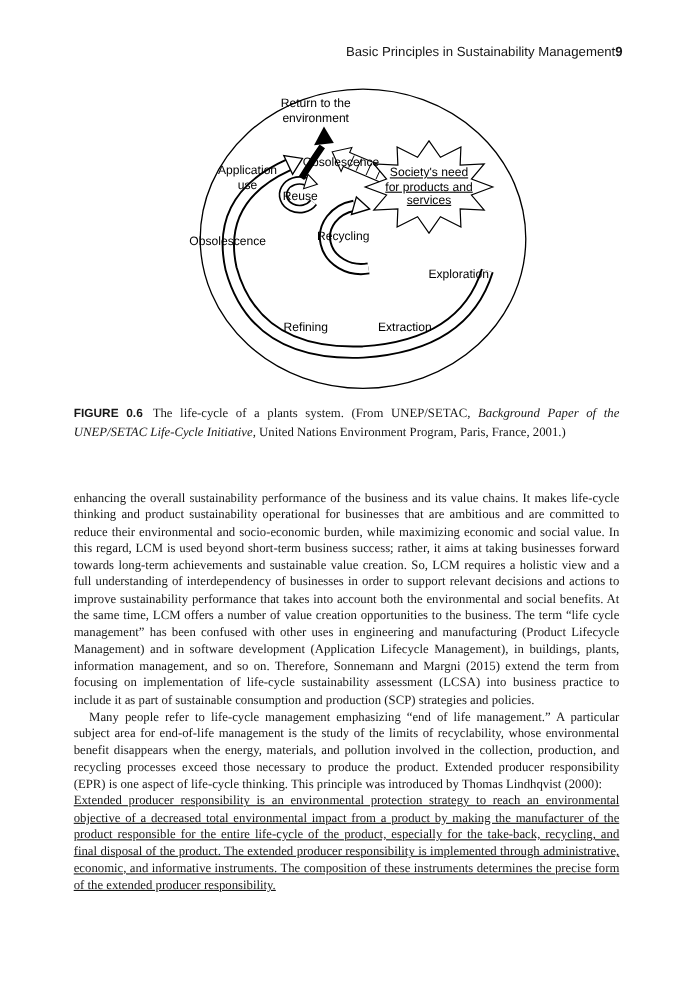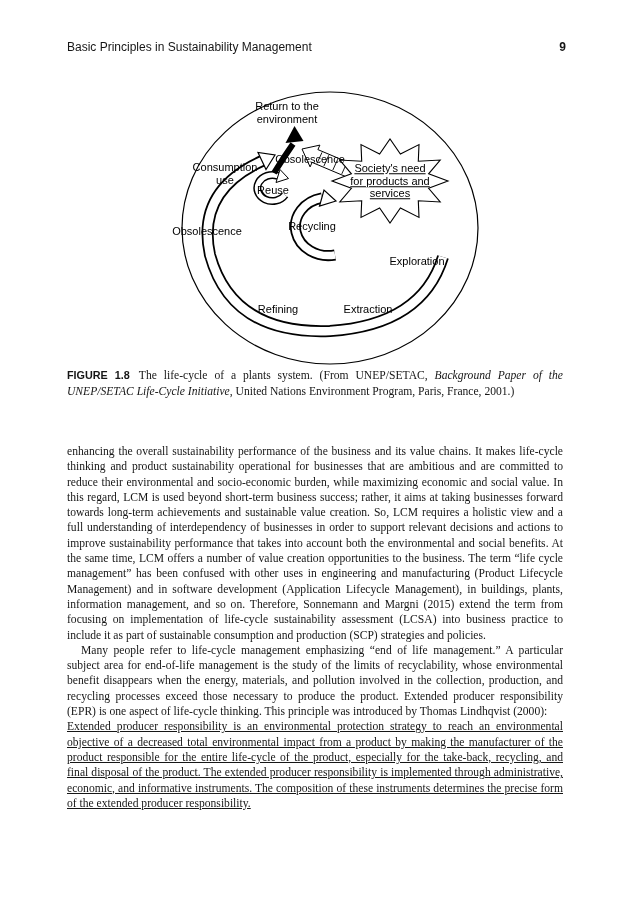--- a/index.html
+++ b/index.html
@@ -2,26 +2,26 @@
 <html><head>
 <meta charset="utf-8">
 <style>
   html,body { margin:0; padding:0; background:#ffffff; }
   .page {
     position:relative; width:629px; height:900px; background:#fff;
     font-family:"Liberation Serif", serif; color:#161616; overflow:hidden;
   }
   .running-head {
     position:absolute; top:40px; left:67px; right:63px;
-    display:flex; justify-content:space-between; align-items:baseline;
+    display:flex; justify-content:flex-end; align-items:baseline;
     font-family:"Liberation Sans", sans-serif; font-size:12px;
   }
   .running-head .pageno { font-weight:bold; }
 
-  .figure-area { position:absolute; top:87px; left:150px; width:362px; height:292px; }
+  .figure-area { position:absolute; top:76px; left:150px; width:362px; height:292px; }
   .figure-area svg { position:absolute; left:0; top:0; }
   .fig-label {
     position:absolute; transform:translate(-50%,-50%);
     font-family:"Liberation Sans", sans-serif; font-size:11px; line-height:12.5px;
     text-align:center; white-space:pre-line; color:#000;
   }
 
   .content { position:absolute; left:67px; top:368px; width:496px; }
   .caption { font-size:11.6px; line-height:15.5px; margin:0 0 45px 0; text-align:justify; }
   .caption .cap-label {
@@ -81,36 +81,36 @@
         <line x1="178.8" y1="68.2" x2="173.8" y2="79.2" stroke="#000" stroke-width="0.9"></line>
         <line x1="172.0" y1="65.4" x2="167.0" y2="76.4" stroke="#000" stroke-width="0.9"></line>
       </g>
 
       <polygon points="298,94 278.6,101.3 290.2,115 268.3,113.8 269,130.4 250.4,121 240,136 229.6,121 211,130.4 211.7,113.8 189.8,115 201.4,101.3 182,94 201.4,86.8 189.8,73 211.7,74.2 211,57.6 229.6,67 240,52 250.4,67 269,57.6 268.3,74.2 290.2,73 278.6,86.8" fill="#fff" stroke="#000" stroke-width="1.1"></polygon>
     </svg>
 
     <div class="fig-label" style="left:137px; top:25px;">Return to the
 environment</div>
     <div class="fig-label" style="left:160px; top:72px;">Obsolescence</div>
-    <div class="fig-label" style="left:75px;  top:86px;">Consumption
+    <div class="fig-label" style="left:75px;  top:86px;">Application
 use</div>
     <div class="fig-label" style="left:123px; top:103px;">Reuse</div>
     <div class="fig-label" style="left:240px; top:94px;text-decoration:underline;">Society's need
 for products and
 services</div>
     <div class="fig-label" style="left:57px;  top:144px;">Obsolescence</div>
     <div class="fig-label" style="left:162px; top:139px;">Recycling</div>
     <div class="fig-label" style="left:267px; top:174px;text-align:center;">Exploration</div>
     <div class="fig-label" style="left:100px; top:222px;margin-left:28px;">Refining</div>
     <div class="fig-label" style="left:218px; top:222px;">Extraction</div>
   </div>
 
   <div class="content">
 
-    <p class="caption"><span class="cap-label">FIGURE 1.8</span><span>The life-cycle of a plants system. (From UNEP/SETAC, </span><span class="ital">Background Paper of the UNEP/SETAC Life-Cycle Initiative</span><span>, United Nations Environment Program, Paris, France, 2001.)</span></p>
+    <p class="caption"><span class="cap-label">FIGURE 0.6</span><span>The life-cycle of a plants system. (From UNEP/SETAC, </span><span class="ital">Background Paper of the UNEP/SETAC Life-Cycle Initiative</span><span>, United Nations Environment Program, Paris, France, 2001.)</span></p>
 
     <div class="body-text">
       <p>enhancing the overall sustainability performance of the business and its value chains. It makes life-cycle thinking and product sustainability operational for businesses that are ambitious and are committed to reduce their environmental and socio-economic burden, while maximizing economic and social value. In this regard, LCM is used beyond short-term business success; rather, it aims at taking businesses forward towards long-term achievements and sustainable value creation. So, LCM requires a holistic view and a full understanding of interdependency of businesses in order to support relevant decisions and actions to improve sustainability performance that takes into account both the environmental and social benefits. At the same time, LCM offers a number of value creation opportunities to the business. The term “life cycle management” has been confused with other uses in engineering and manufacturing (Product Lifecycle Management) and in software development (Application Lifecycle Management), in buildings, plants, information management, and so on. Therefore, Sonnemann and Margni (2015) extend the term from focusing on implementation of life-cycle sustainability assessment (LCSA) into business practice to include it as part of sustainable consumption and production (SCP) strategies and policies.</p>
       <p class="indent">Many people refer to life-cycle management emphasizing “end of life management.” A particular subject area for end-of-life management is the study of the limits of recyclability, whose environmental benefit disappears when the energy, materials, and pollution involved in the collection, production, and recycling processes exceed those necessary to produce the product. Extended producer responsibility (EPR) is one aspect of life-cycle thinking. This principle was introduced by Thomas Lindhqvist (2000):</p>
       <p class="quote">Extended producer responsibility is an environmental protection strategy to reach an environmental objective of a decreased total environmental impact from a product by making the manufacturer of the product responsible for the entire life-cycle of the product, especially for the take-back, recycling, and final disposal of the product. The extended producer responsibility is implemented through administrative, economic, and informative instruments. The composition of these instruments determines the precise form of the extended producer responsibility.</p>
     </div>
 
   </div>
 
 </div>

